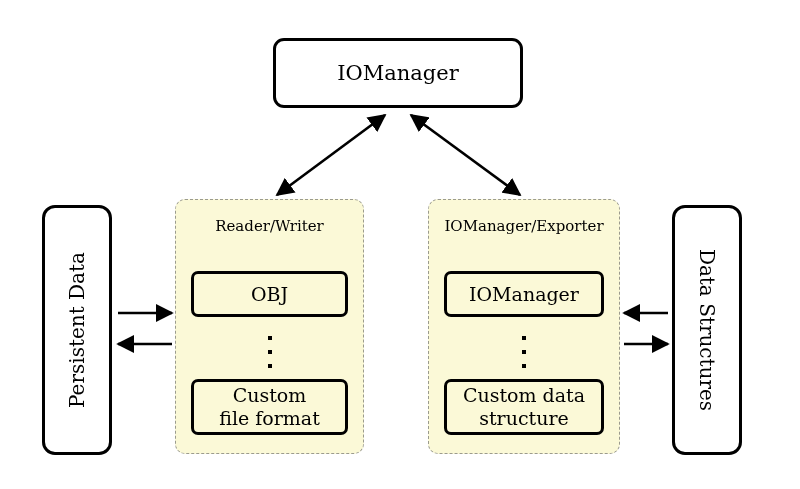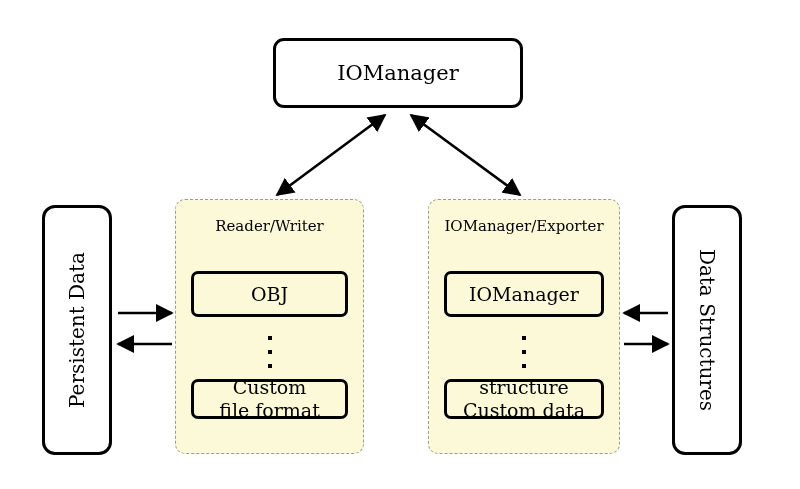--- a/index.html
+++ b/index.html
@@ -120,21 +120,21 @@
     display: flex;
     align-items: center;
     justify-content: center;
     text-align: center;
     font-size: 19px;
     line-height: 1.2;
     left: 15px;
     right: 15px;
   }
   .inner-box.top { top: 71px; height: 46px; }
-  .inner-box.bottom { top: 179px; height: 40px; }
+  .inner-box.bottom { top: 179px; height: 56px; }
 
   
   .vdots {
     position: absolute;
     left: 0;
     width: 100%;
     top: 136px;
     height: 32px;
     display: flex;
     flex-direction: column;
@@ -227,19 +227,19 @@
     </div>
 
     <div class="vdots">
       <i></i>
       <i></i>
       <i></i>
     </div>
 
     <div class="inner-box bottom">
       <span>
+        <span class="vtext">Custom data</span>
         <span class="vtext">structure</span>
-        <span class="vtext">Custom data</span>
       </span>
     </div>
   </div>
 
 </div>
 
 </body></html>

